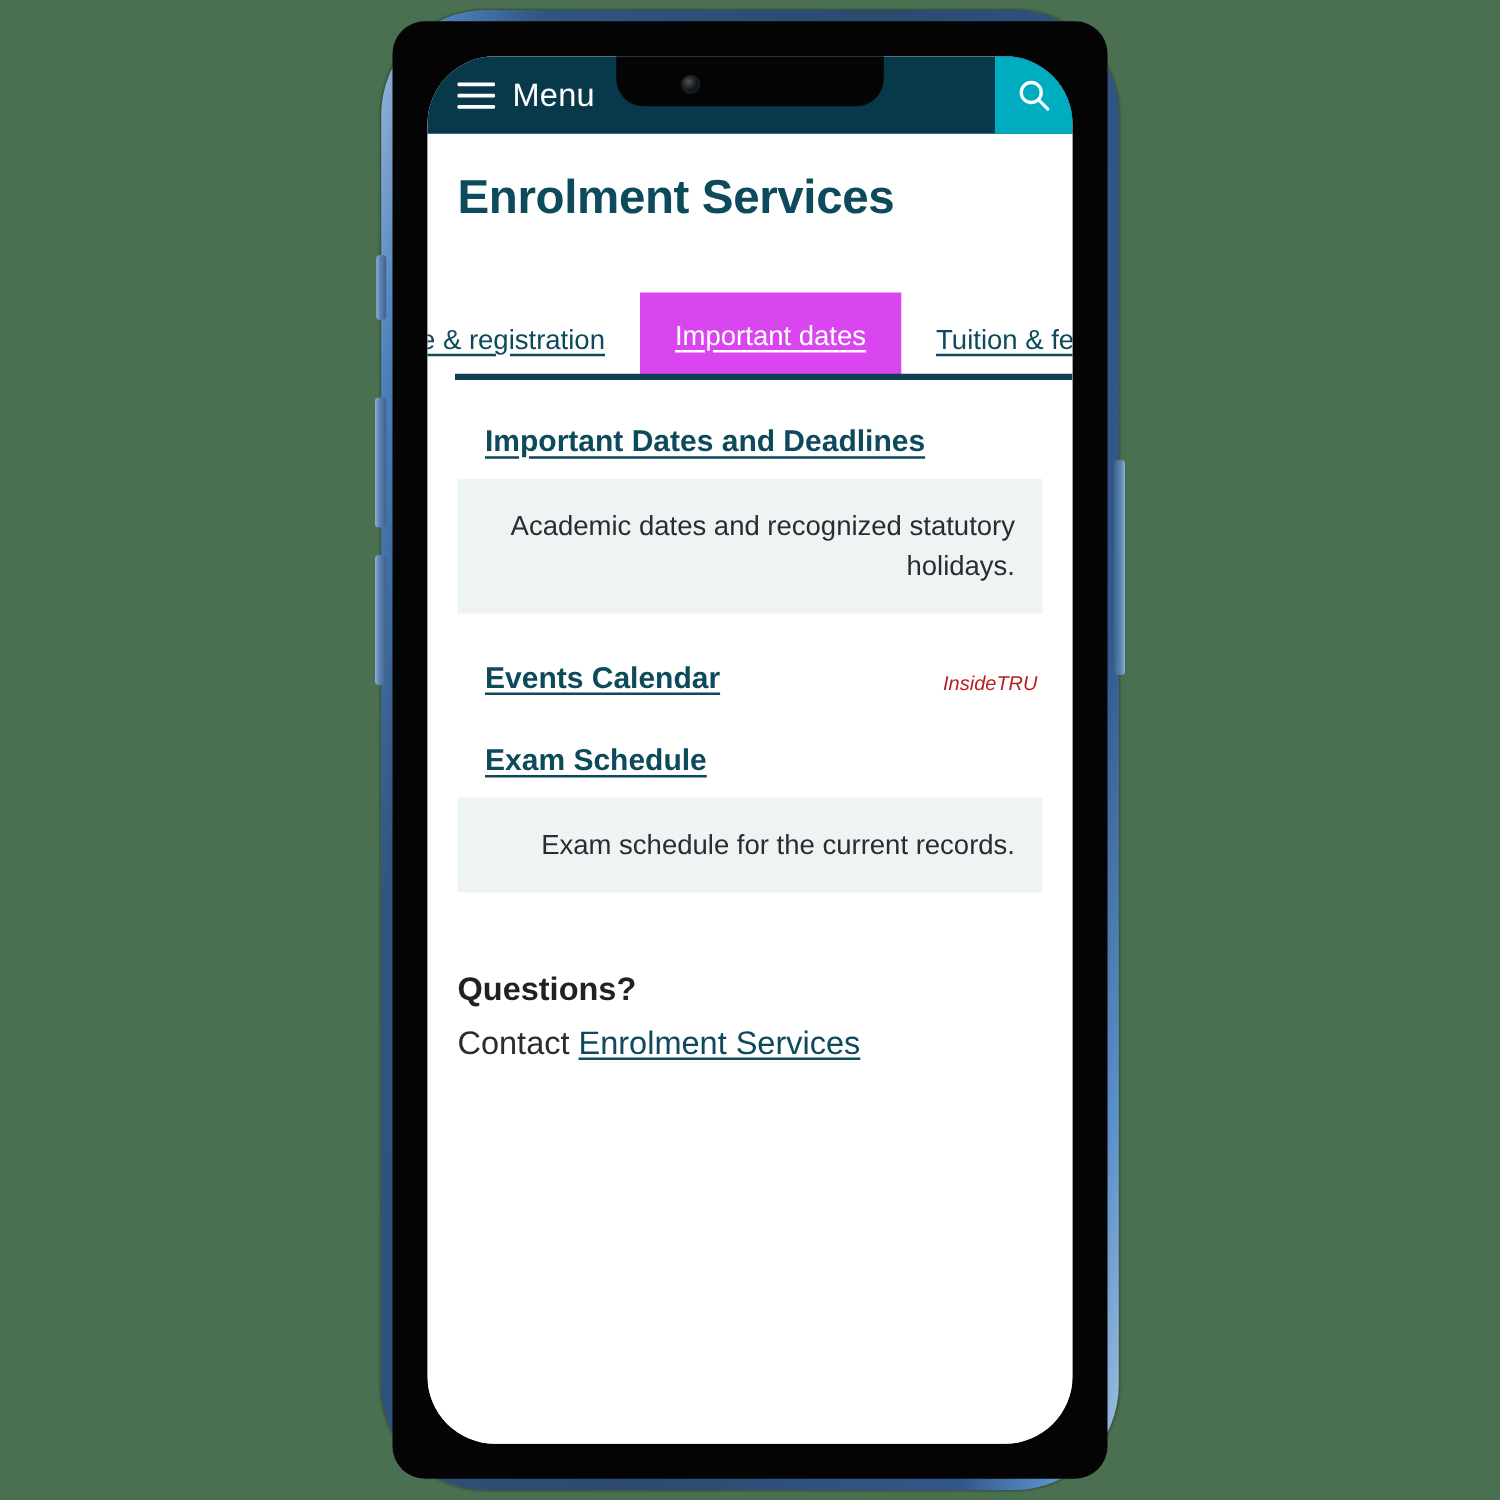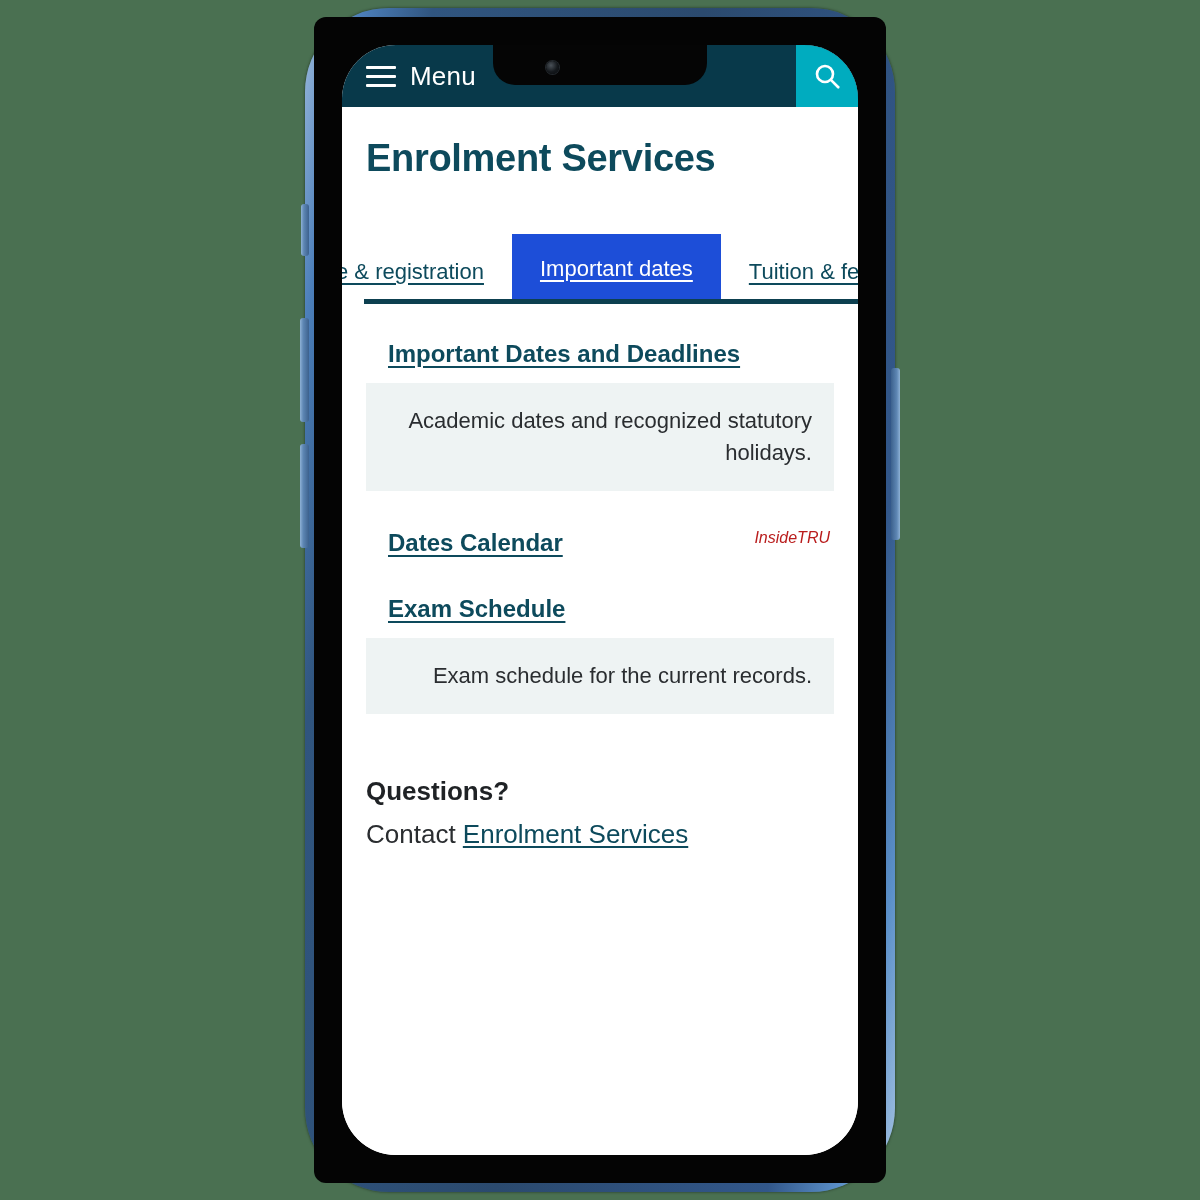--- a/index.html
+++ b/index.html
@@ -18,21 +18,21 @@
     border-radius: 84px;
     background: linear-gradient(100deg,
         #9fbcdd 0%, #4c7fba 7%, #30557f 16%,
         #2b4a6e 50%,
         #32578a 84%, #5b90c9 93%, #a8c4e2 100%);
     box-shadow: 0 0 3px rgba(0,0,0,.55);
   }
   #phone-bezel {
     position: absolute;
     left: 9px; top: 9px; right: 9px; bottom: 9px;
-    border-radius: 12px;
+    border-radius: 26px;
     background: #040404;
   }
   #phone-screen {
     position: absolute;
     left: 28px; top: 28px; right: 28px; bottom: 28px;
     border-radius: 54px;
     background: #ffffff;
     overflow: hidden;
   }
 
@@ -130,36 +130,36 @@
     font-size: 22px;
     color: #0d4a5c;
     text-decoration: underline;
     text-underline-offset: 4px;
     padding: 0 28px;
     height: 64px;
     display: flex; align-items: center;
     white-space: nowrap;
   }
   .tab.active {
-    background: #1d4ed8;
+    background: #d946ef;
     color: #ffffff;
     height: 70px;
   }
   #tabs-underline {
     position: absolute;
     left: 22px; right: 0; bottom: 0;
     height: 5px; background: #0d4050;
   }
 
   
   #cards { padding: 0 24px; }
   .card { margin-top: 38px; }
   .card:first-child { margin-top: 36px; }
   .card-head {
-    display: flex; align-items: flex-start; justify-content: space-between;
+    display: flex; align-items: flex-end; justify-content: space-between;
     padding: 0 4px 0 22px;
   }
   .card-title {
     color: #0d4a5c;
     font-size: 24px;
     font-weight: bold;
     text-decoration: underline;
     text-underline-offset: 4px;
   }
   .card-source {
@@ -254,21 +254,21 @@
           <div class="card">
             <div class="card-head">
               <a class="card-title">Important Dates and Deadlines</a>
               <span class="card-source"></span>
             </div>
             <div class="card-desc">Academic dates and recognized statutory holidays.</div>
           </div>
 
           <div class="card">
             <div class="card-head">
-              <a class="card-title">Dates Calendar</a>
+              <a class="card-title">Events Calendar</a>
               <span class="card-source">InsideTRU</span>
             </div>
           </div>
 
           <div class="card">
             <div class="card-head">
               <a class="card-title">Exam Schedule</a>
               <span class="card-source"></span>
             </div>
             <div class="card-desc">Exam schedule for the current records.</div>

